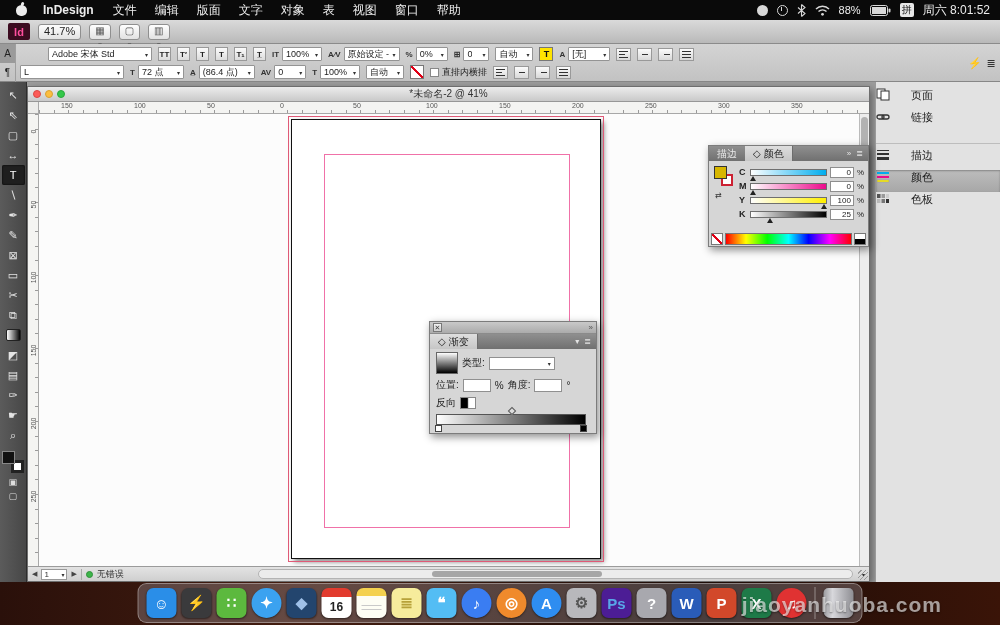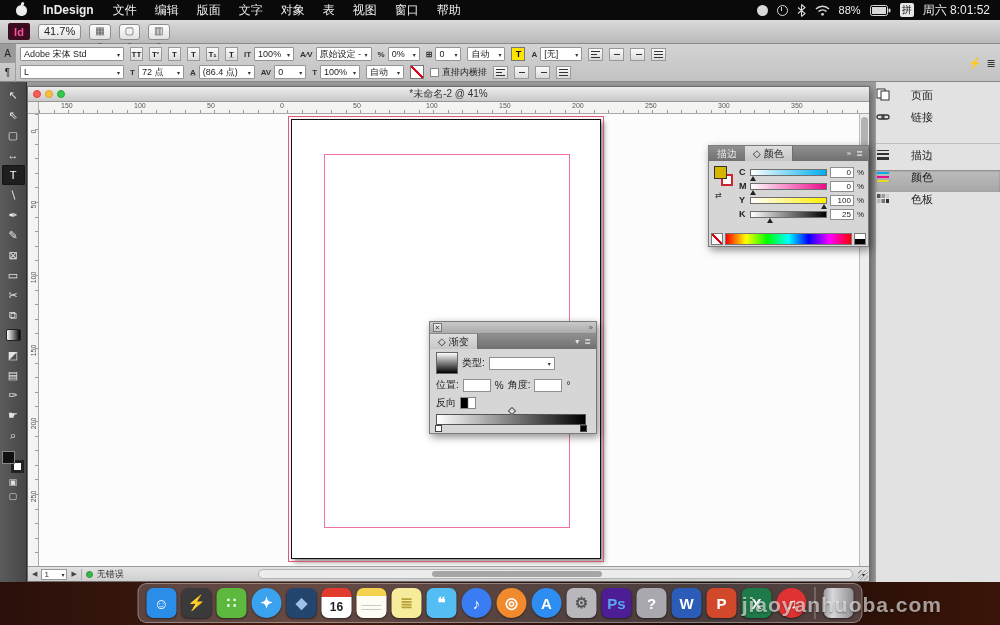--- a/index.html
+++ b/index.html
@@ -265,21 +265,21 @@
     </span>
   </div>
 
   <div class="controlbar">
     <div class="cb-modes">
       <span class="cb-mode active">A</span>
       <span class="cb-mode">¶</span>
     </div>
     <div class="cb-row r1">
         <span class="ctrl">
-          <span class="field" style="width: 104px;">
+          <span class="field" style="width: 104px; margin-left: 28px;">
             <span class="fval">Adobe 宋体 Std</span>
             <span class="farrow">▾</span>
           </span>
         </span>
         <span class="btngrp">
           <span class="tbtn">TT</span>
           <span class="tbtn">T′</span>
           <span class="tbtn">T</span>
         </span>
         <span class="btngrp">

